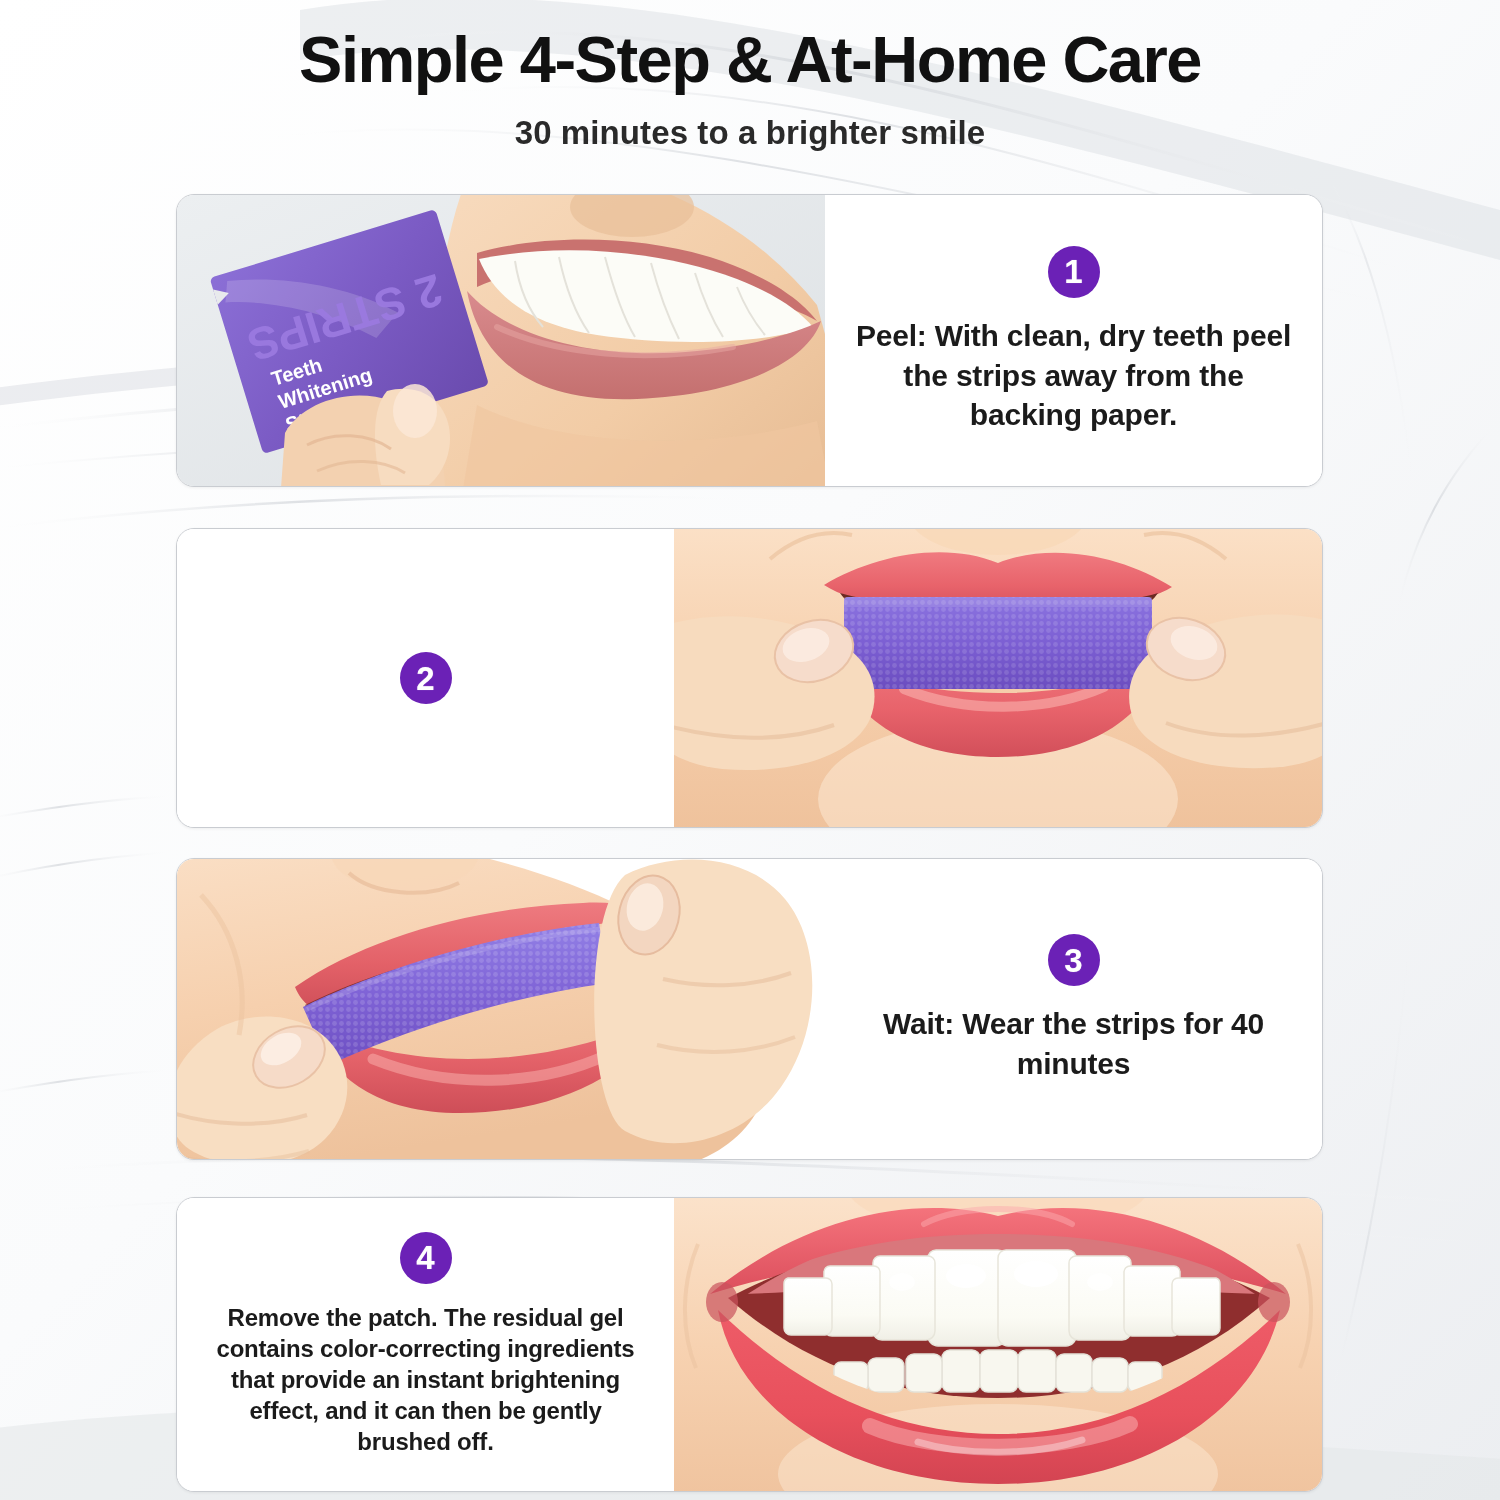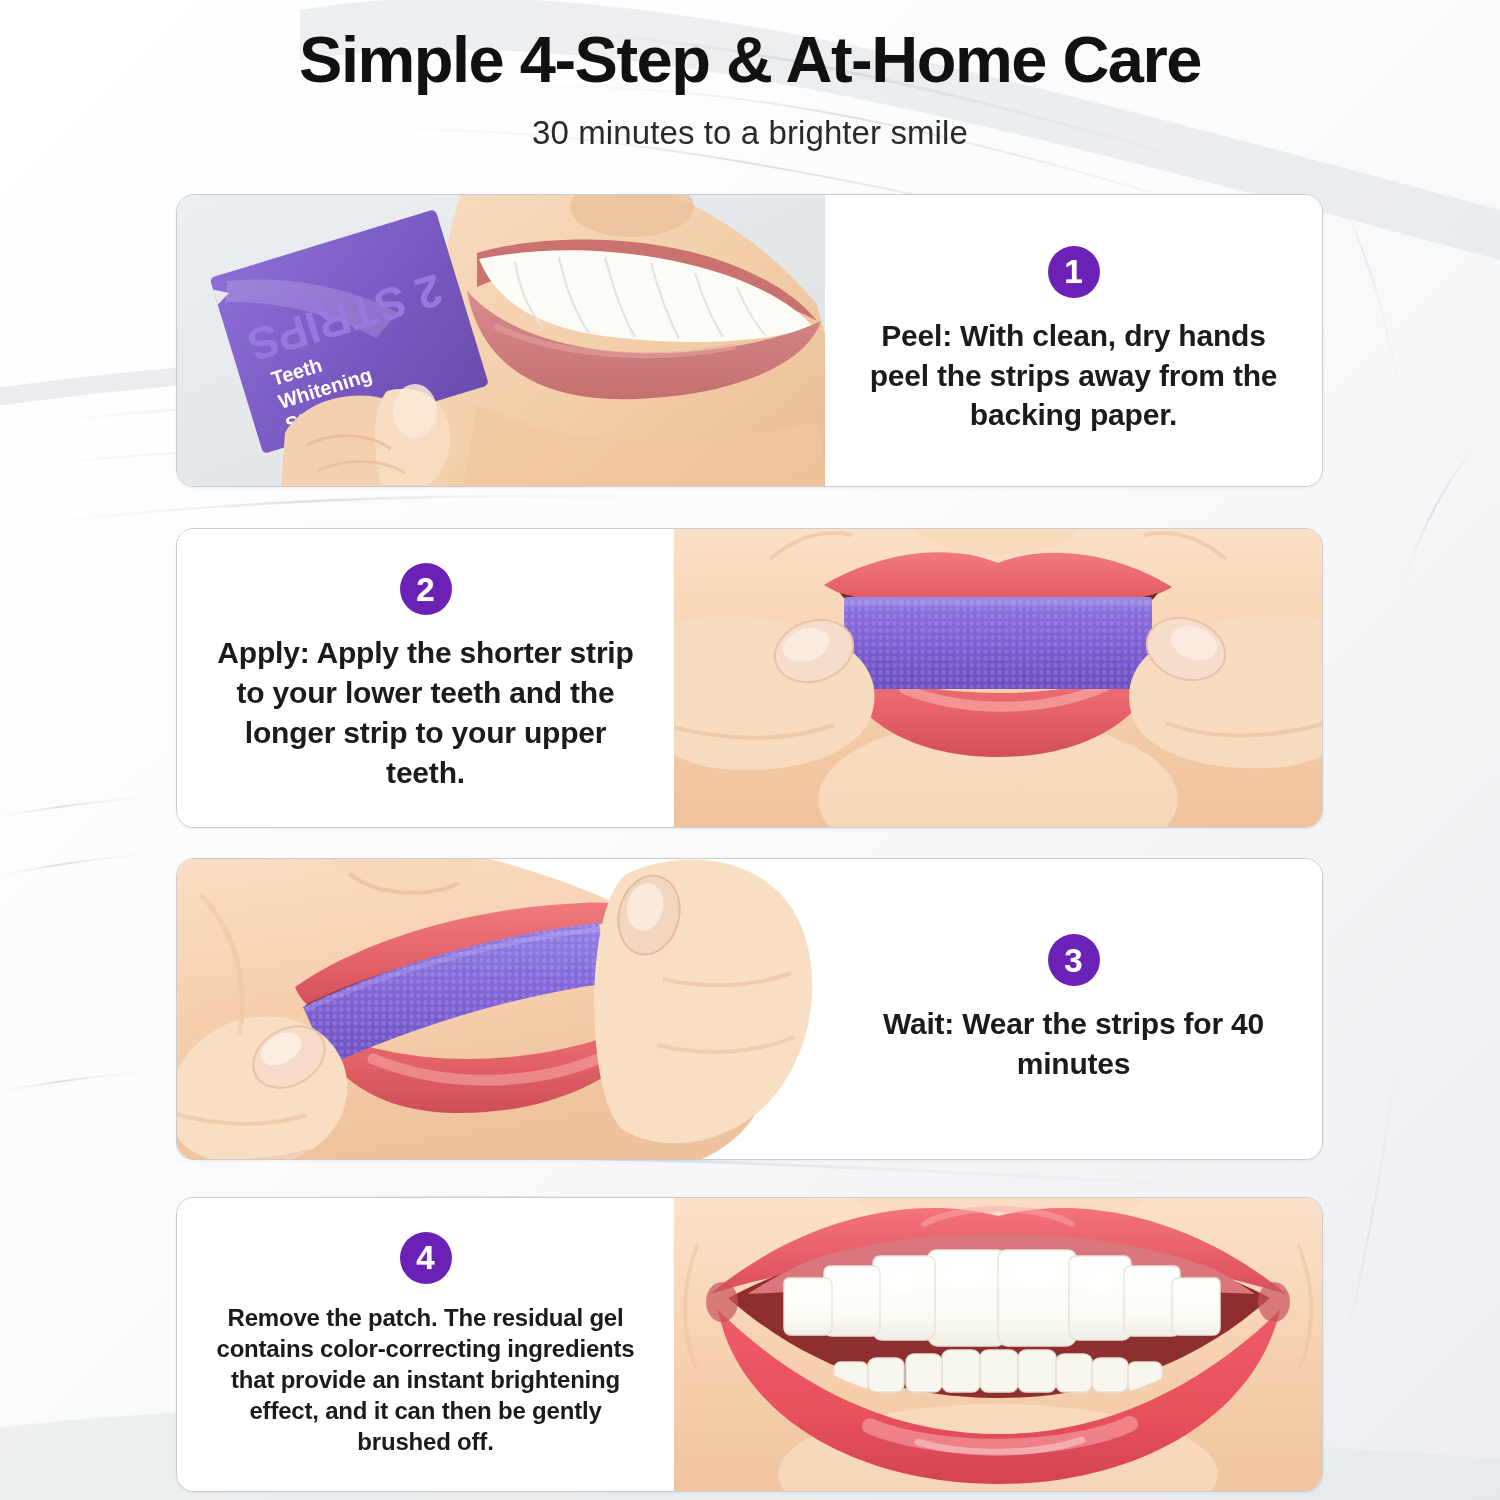--- a/index.html
+++ b/index.html
@@ -46,21 +46,21 @@
     font-size: 65px;
     font-weight: 700;
     letter-spacing: -1.5px;
     color: #111111;
     line-height: 1.05;
     white-space: nowrap;
   }
   .subtitle {
     margin-top: 20px;
     font-size: 33px;
-    font-weight: 400;
+    font-weight: 700;
     color: #2a2a2a;
     letter-spacing: 0.1px;
   }
 
   
   .card {
     position: absolute;
     left: 176px;
     width: 1147px;
     background: #ffffff;
@@ -247,28 +247,27 @@
           <path d="M 210,196 C 240,188 266,202 272,232 C 276,254 268,276 252,290 L 204,290
                    C 196,254 194,214 210,196 Z" fill="#F7DCC0"></path>
           <ellipse cx="238" cy="216" rx="22" ry="27" fill="#FBE8D6" opacity="0.85"></ellipse>
           <path d="M 130,250 C 156,236 192,238 214,254" stroke="#E2B794" stroke-width="3" fill="none" opacity="0.7"></path>
           <path d="M 140,276 C 170,262 206,264 228,278" stroke="#E2B794" stroke-width="3" fill="none" opacity="0.6"></path>
         </g>
       </svg>
     </div>
     <div class="textpane">
       <div class="badge">1</div>
-      <div class="step-text">Peel: With clean, dry hands peel the strips away from the backing paper.</div>
+      <div class="step-text">Peel: With clean, dry teeth peel the strips away from the backing paper.</div>
     </div>
   </div>
 
   <div class="card card-2">
     <div class="textpane">
       <div class="badge">2</div>
-      <div class="step-text">Apply: Apply the shorter strip to your lower teeth and the longer strip to your upper teeth.</div>
     </div>
     <div class="photo" style="width:648px;height:100%;">
       <svg width="648" height="300" viewBox="0 0 648 300" xmlns="http://www.w3.org/2000/svg">
         <defs>
           <linearGradient id="skin2" x1="0" y1="0" x2="0" y2="1">
             <stop offset="0%" stop-color="#FBE0C6"></stop>
               <stop offset="50%" stop-color="#F6CFAC"></stop>
             <stop offset="100%" stop-color="#EFC29C"></stop>
           </linearGradient>
           <linearGradient id="lip2" x1="0" y1="0" x2="0" y2="1">

